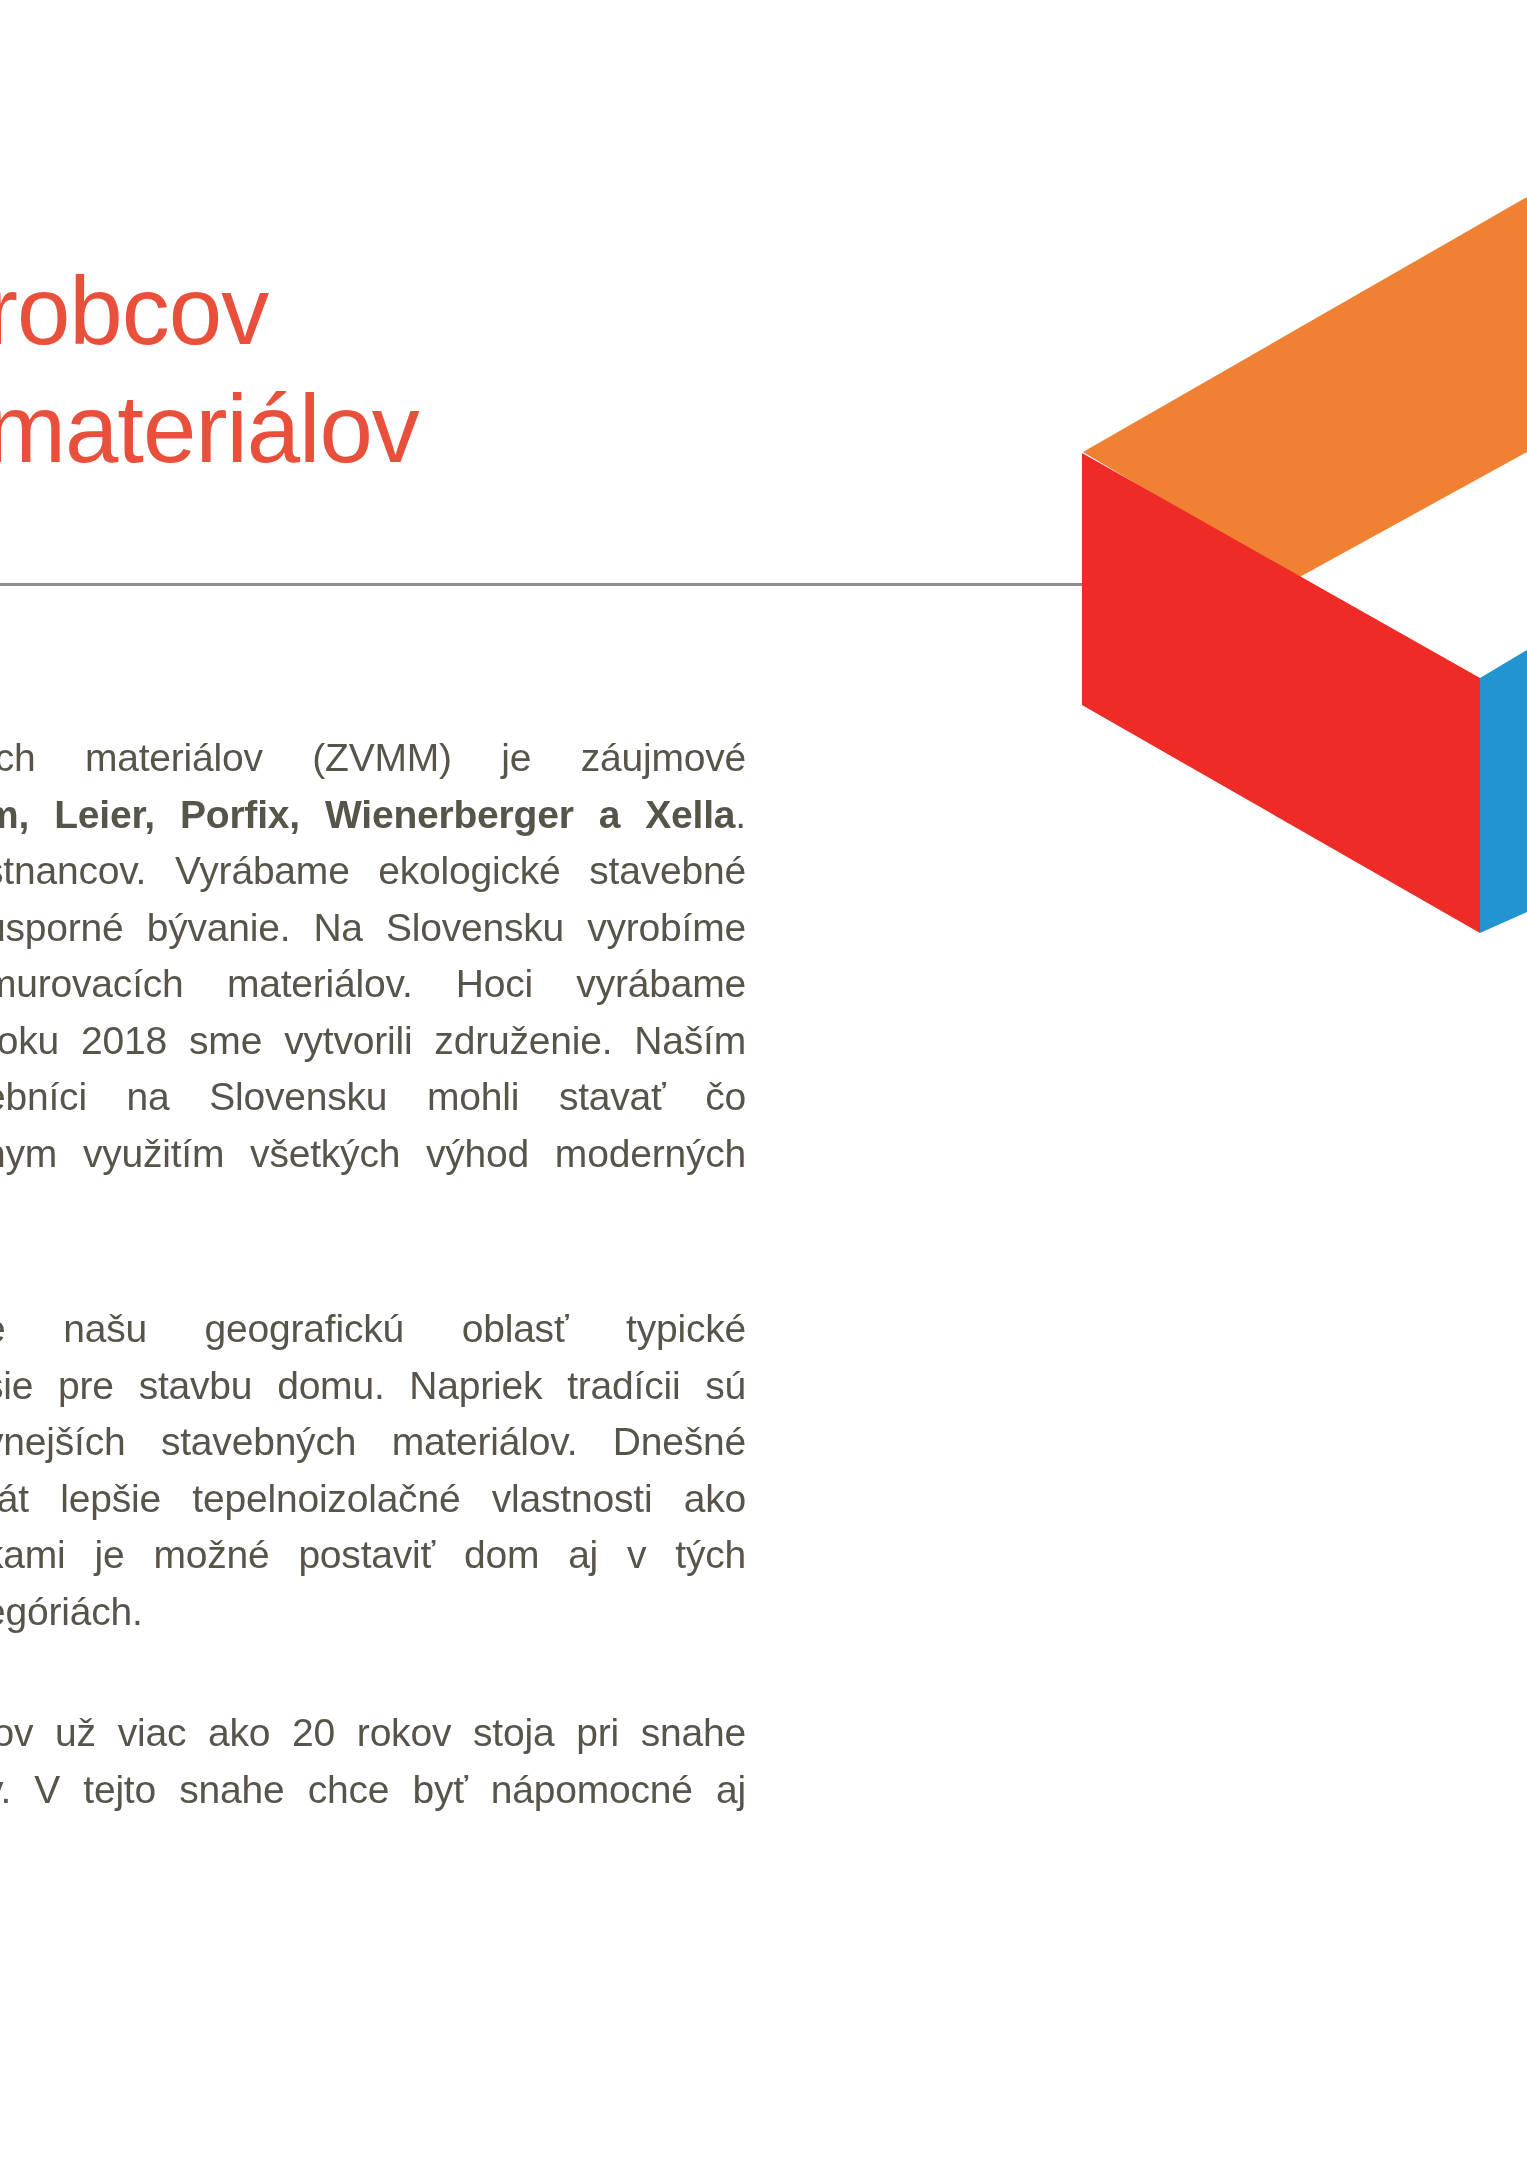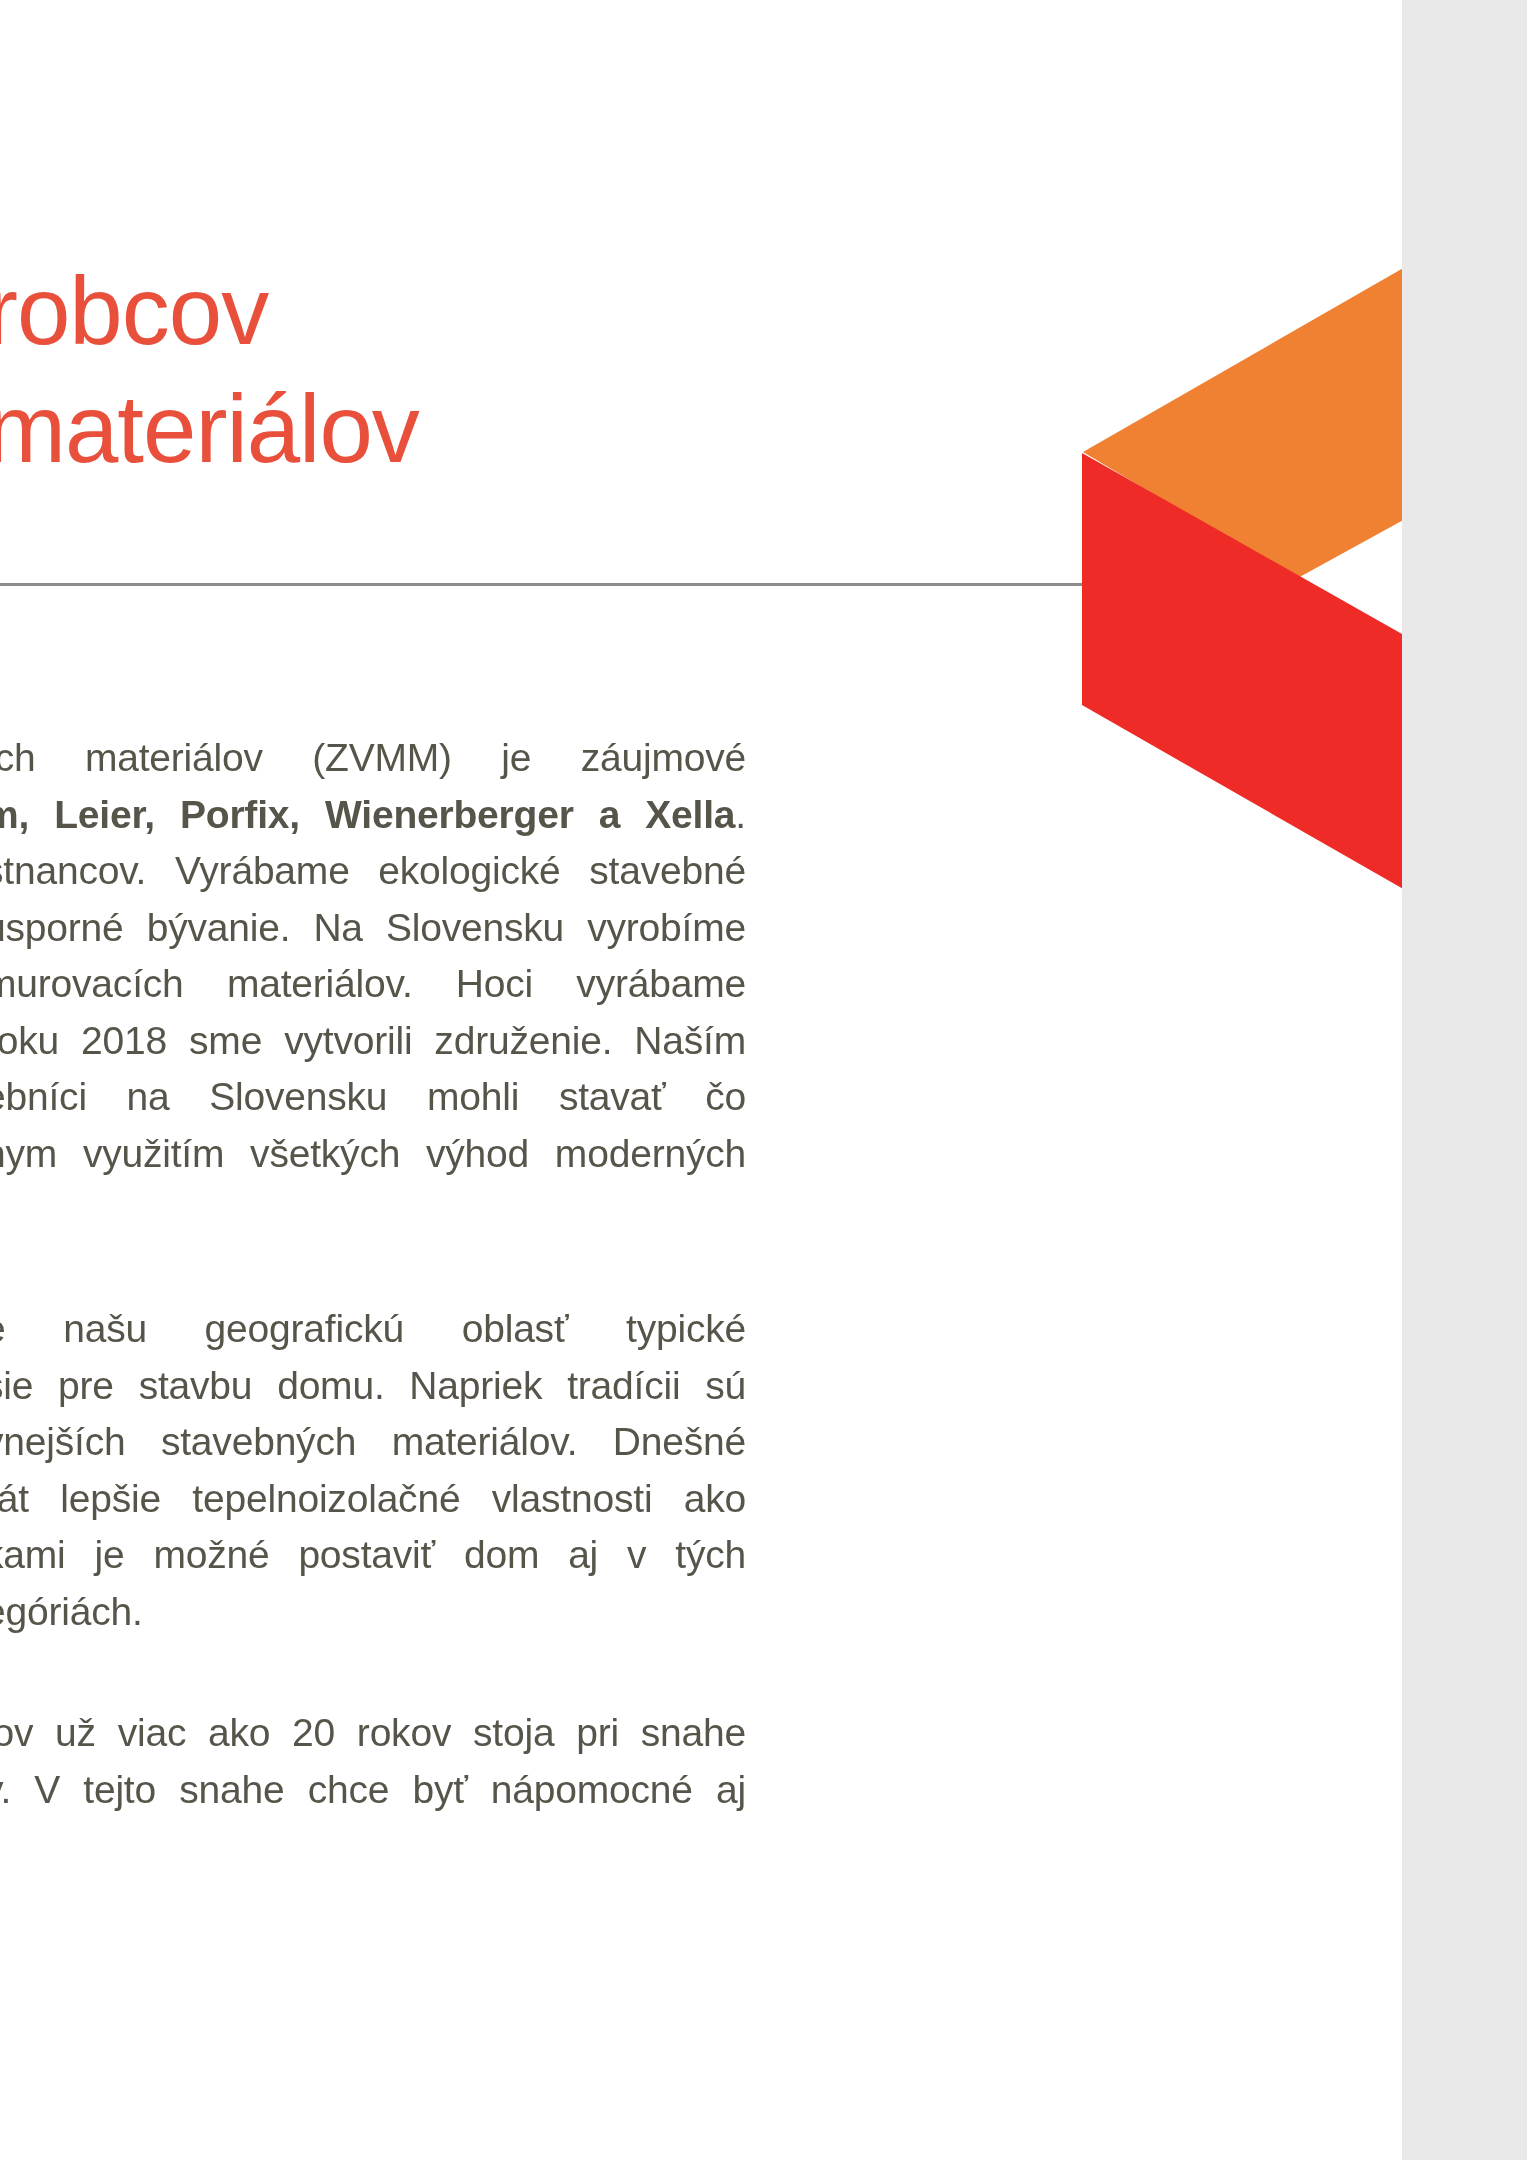--- a/index.html
+++ b/index.html
@@ -1,18 +1,18 @@
 <!DOCTYPE html>
 <html><head>
 <meta charset="utf-8">
 <style>
   html,body{margin:0;padding:0;background:#e9e9e9;}
   .canvas{
     position:relative;
-    width:1402px;height:2160px;
+    width:1527px;height:2160px;
     background:#ffffff;
     overflow:hidden;
     font-family:"Liberation Sans","DejaVu Sans",sans-serif;
   }
   
   .heading{
     position:absolute;
     left:-14px;top:252px;
     margin:0;
     font-size:96px;

